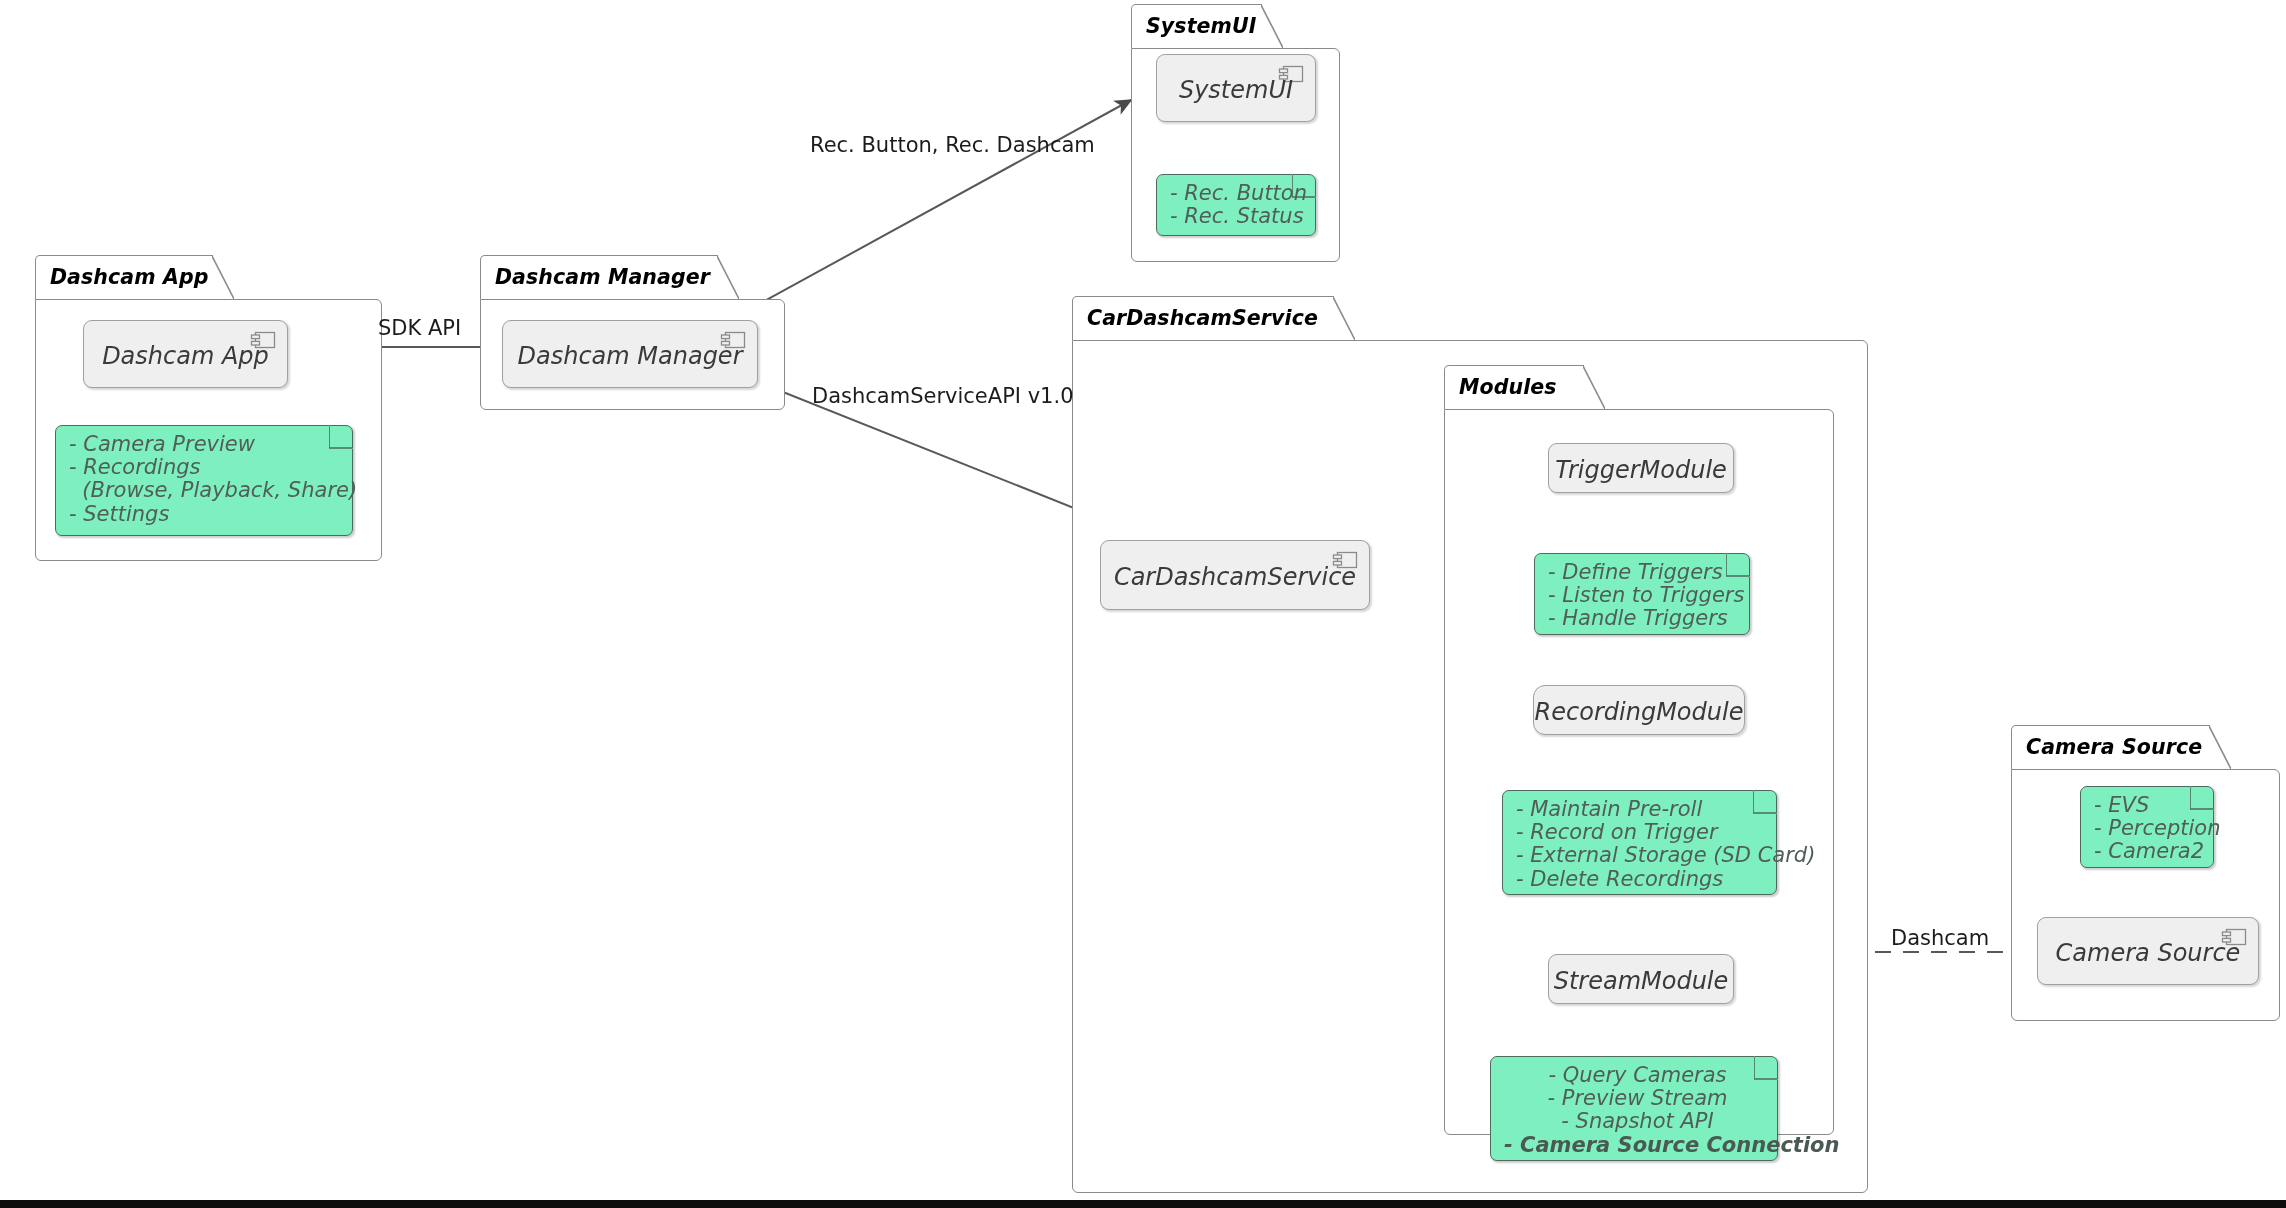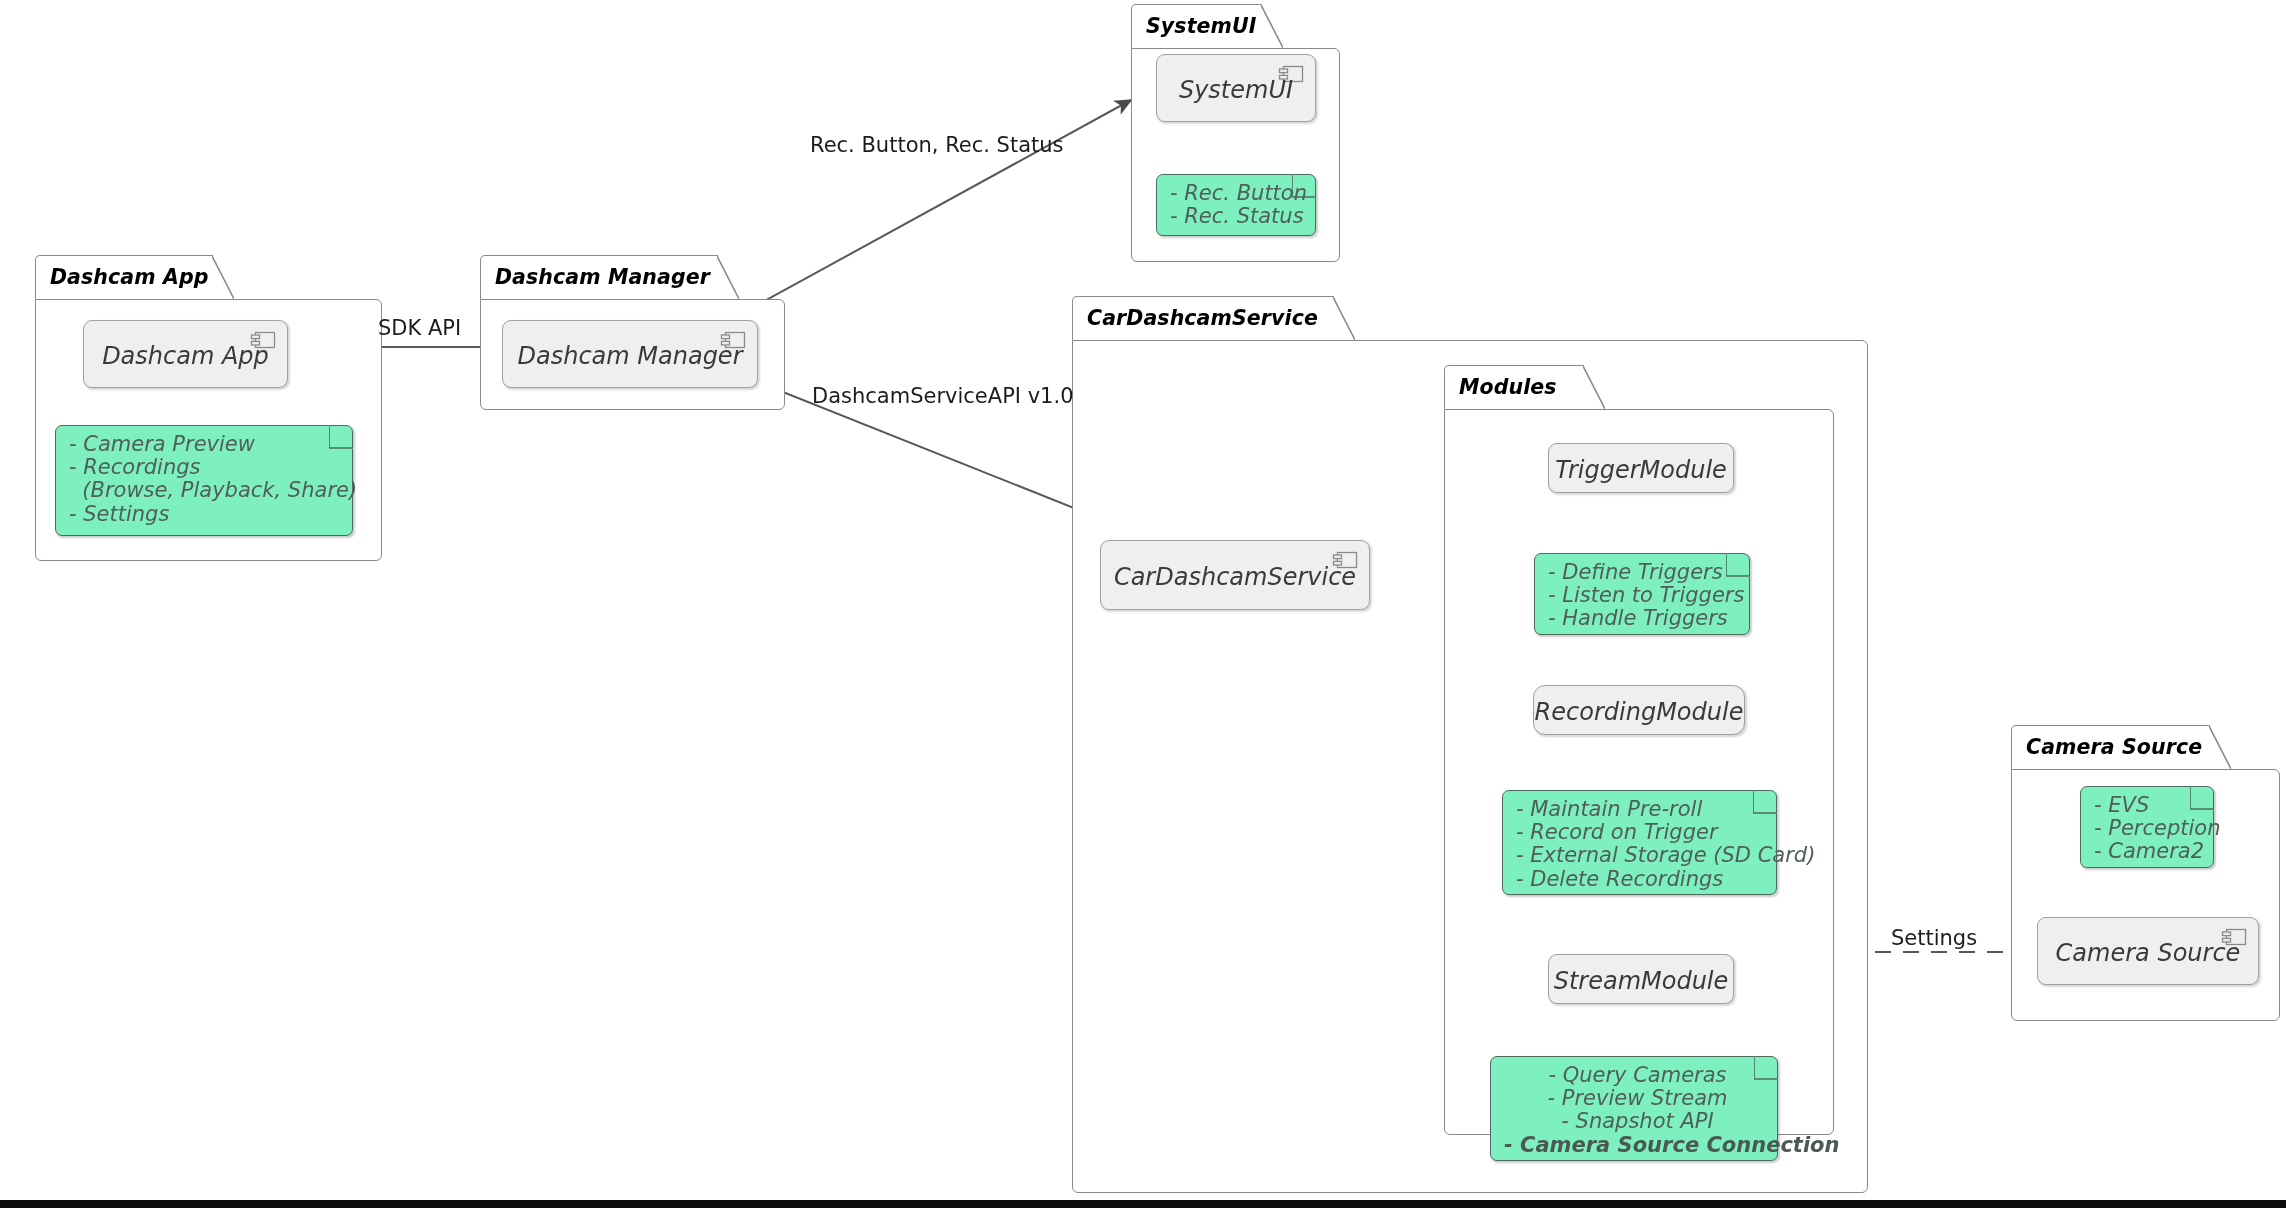--- a/index.html
+++ b/index.html
@@ -255,18 +255,18 @@
       <svg class="comp-icon" viewBox="0 0 26 19">
         <rect x="5.5" y="1.5" width="19" height="15" fill="#efefef" stroke="#8a8a8a" stroke-width="1.3"></rect>
         <rect x="1.5" y="4" width="8" height="3.6" fill="#efefef" stroke="#8a8a8a" stroke-width="1.3"></rect>
         <rect x="1.5" y="10.4" width="8" height="3.6" fill="#efefef" stroke="#8a8a8a" stroke-width="1.3"></rect>
       </svg>
       <div class="comp-label" style="top:21px;">Camera Source</div>
     </div>
   </div>
 
   <div class="elabel" style="left:378px;top:316px;">SDK API</div>
-  <div class="elabel" style="left:810px;top:133px;">Rec. Button, Rec. Status</div>
+  <div class="elabel" style="left:810px;top:133px;">Rec. Button, Rec. Dashcam</div>
   <div class="elabel" style="left:812px;top:384px;">DashcamServiceAPI v1.0</div>
-  <div class="elabel" style="left:1891px;top:926px;">Settings</div>
+  <div class="elabel" style="left:1891px;top:926px;">Dashcam</div>
 
   <div class="botbar"></div>
 </div>
 
 </body></html>

